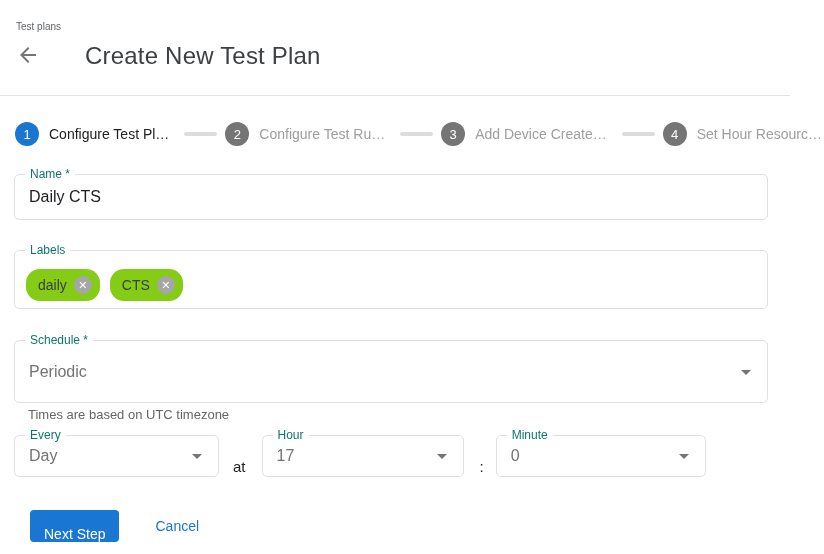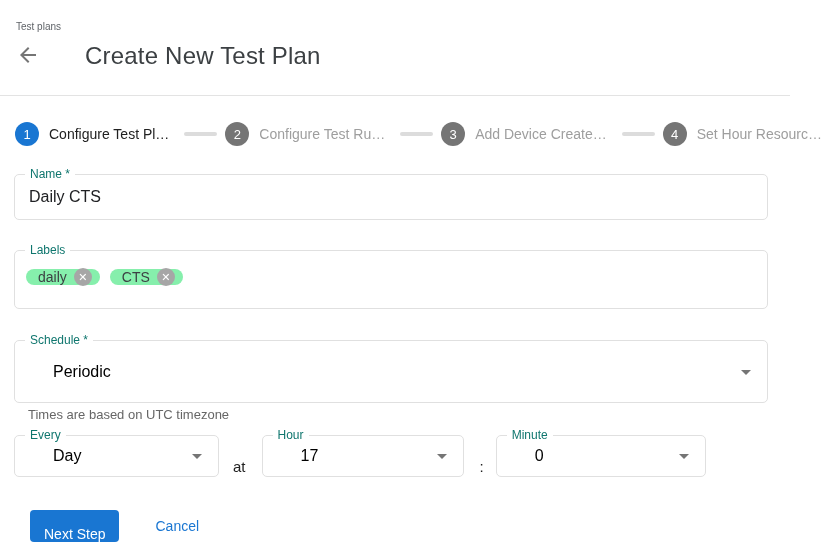--- a/index.html
+++ b/index.html
@@ -114,23 +114,23 @@
   .labels-field {
     margin-top: 30px;
     height: 59px;
     padding: 18px 0 0 11px;
     box-sizing: border-box;
     display: flex;
     gap: 10px;
     align-items: flex-start;
   }
   .chip {
-    height: 16px;
+    height: 32px;
     border-radius: 14px;
-    background: #86efac;
+    background: #84cc16;
     display: inline-flex;
     align-items: center;
     gap: 7px;
     padding: 0 8px 0 12px;
     font-size: 14px;
     color: #3c4043;
   }
   .chip-remove {
     width: 18px; height: 18px;
     border-radius: 50%;
@@ -143,23 +143,22 @@
     flex: none;
   }
   .select-field {
     display: flex; align-items: center;
     padding: 0 26px 0 14px;
     box-sizing: border-box;
     cursor: pointer;
   }
   .select-value {
     font-size: 16px;
-    color: #000000;
+    color: #737373;
     white-space: nowrap;
-    margin-left: 24px;
   }
   .caret {
     position: absolute;
     right: 16px; top: 50%;
     margin-top: -2px;
     width: 0; height: 0;
     border-left: 5px solid transparent;
     border-right: 5px solid transparent;
     border-top: 5px solid #757575;
   }

